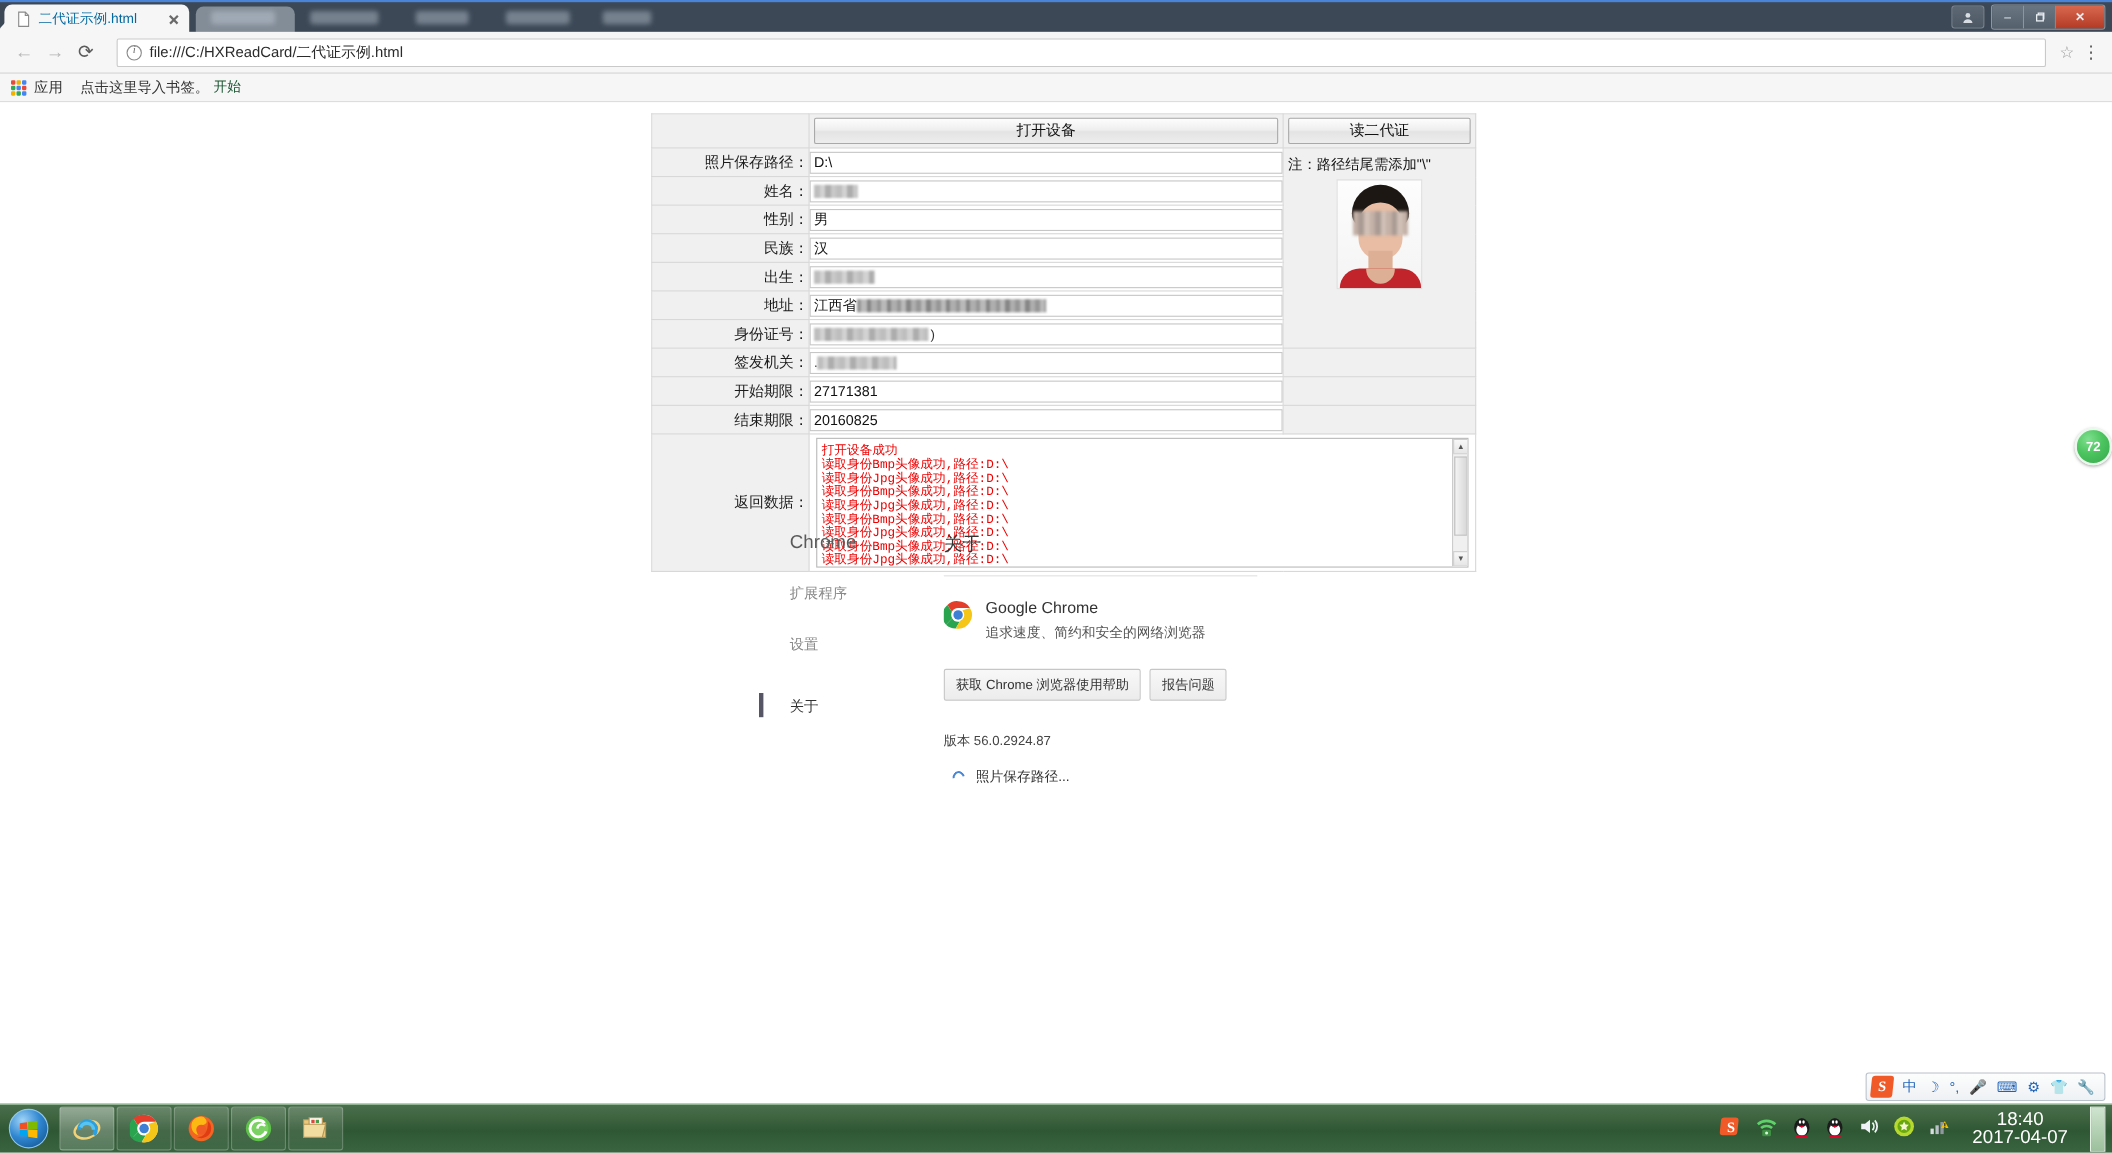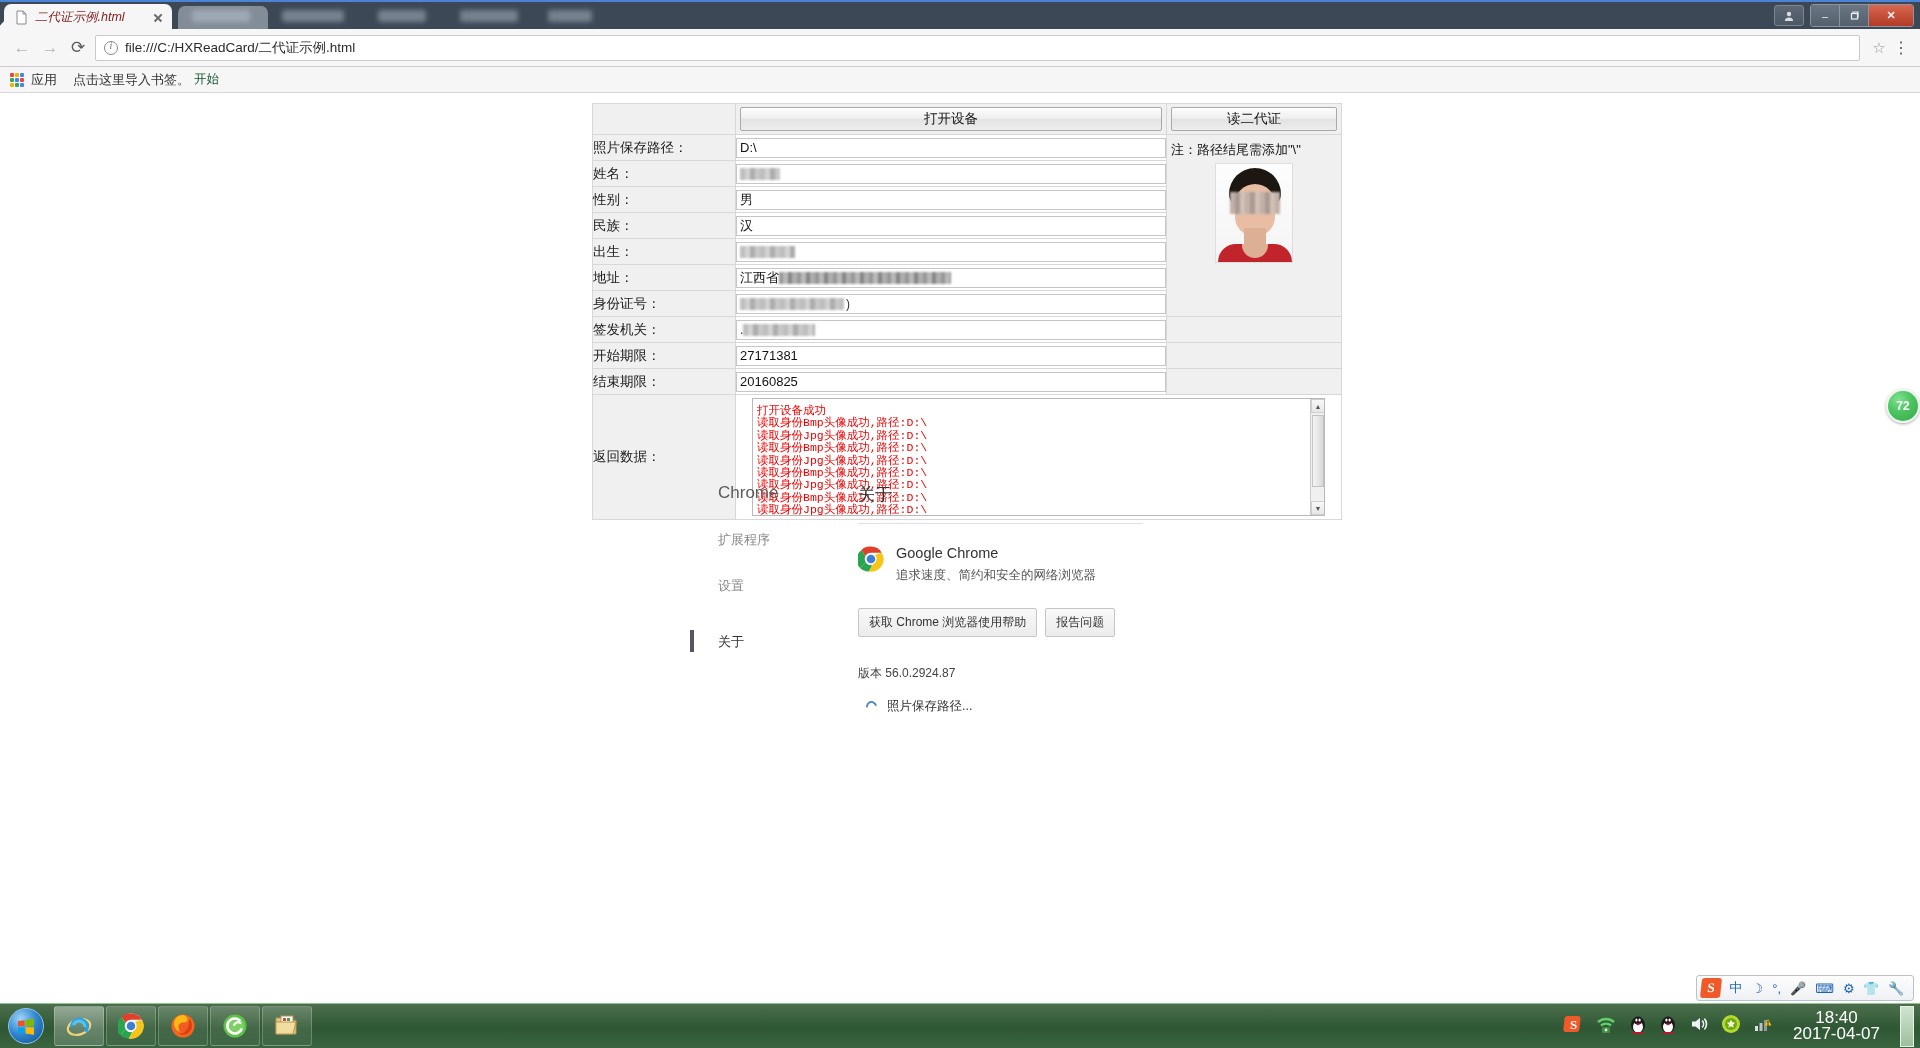--- a/index.html
+++ b/index.html
@@ -29,24 +29,23 @@
     border-bottom-right-radius: 10px;
     box-shadow: 2px 2px 0 0 #f6f6f6;
     clip-path: polygon(0 100%, 100% 100%, 100% 0);
   }
   .tab-favicon {
     width: 15px; height: 15px; flex: none; margin-right: 6px;
     position: relative;
   }
   .tab-favicon svg { display: block; }
   .tab-title {
-    font-size: 12.5px; color: #7f1d1d; flex: 1;
+    font-size: 12.5px; color: #0369a1; flex: 1;
     white-space: nowrap; overflow: hidden; text-overflow: ellipsis;
     line-height: 27px;
-    font-style: italic;
   }
   .tab-close {
     width: 16px; height: 16px; flex: none; position: relative; cursor: pointer;
   }
   .tab-close::before, .tab-close::after {
     content: ""; position: absolute; left: 3px; top: 7px;
     width: 10px; height: 1.6px; background: #6a6a6a;
   }
   .tab-close::before { transform: rotate(45deg); }
   .tab-close::after  { transform: rotate(-45deg); }
@@ -83,21 +82,21 @@
     position: absolute; top: 29px; left: 0; width: 1920px; height: 38px;
     background: #f6f6f6; display: flex; align-items: center; padding: 0 8px;
     border-bottom: 1px solid #ccc;
   }
   .navbtn {
     width: 28px; height: 28px; display: flex; align-items: center; justify-content: center;
     color: #b5b5b5; font-size: 17px; flex: none;
   }
   .navbtn.active { color: #5b5b5b; }
   .omnibox {
-    flex: 1; height: 26px; margin: 0 8px 0 3px;
+    flex: 1; height: 26px; margin: 0 8px 0 14px;
     background: #fff; border: 1px solid #c9c9c9; border-radius: 2px;
     display: flex; align-items: center; padding: 0 8px;
   }
   .info-icon {
     width: 14px; height: 14px; border: 1.3px solid #8a8a8a; border-radius: 50%;
     flex: none; margin-right: 7px; position: relative;
   }
   .info-icon::after {
     content: "i"; position: absolute; left: 0; right: 0; top: -2px;
     text-align: center; font-size: 10px; font-style: italic; color: #6f6f6f;
@@ -125,21 +124,21 @@
     background: #fff; overflow: hidden;
   }
 
   
   .form-wrap { position: absolute; left: 592px; top: 10px; width: 750px; }
   table.idform { border-collapse: collapse; width: 750px; background: #fff; }
   table.idform td {
     border: 1px solid #d8d8d8; padding: 0; height: 26px; vertical-align: middle;
   }
   td.lbl {
-    width: 143px; background: #f0f0f0; 
+    width: 143px; background: #f0f0f0; text-align: right;
     padding-right: 8px; font-size: 13.5px; color: #1b1b1b;
   }
   td.val { background: #fff; padding: 0 2px; }
   td.side { width: 175px; background: #f0f0f0; }
   .btnrow td { background: #f0f0f0; height: 32px; padding: 3px 2px; }
   .btn-win {
     display: inline-block; width: 100%; height: 24px; line-height: 22px;
     text-align: center; font-size: 13.5px; color: #111;
     background: linear-gradient(#fdfdfd,#eeeeee 48%,#e3e3e3 52%,#ededed);
     border: 1px solid #a9a9a9; border-radius: 2px; cursor: pointer;
@@ -503,21 +502,21 @@
           <td class="val">
             <div class="inp">
               <span>20160825</span>
             </div>
           </td>
           <td class="side"></td>
         </tr>
 
         <tr>
           <td class="lbl logcell">返回数据：</td>
-          <td class="val logcell" colspan="2" style="padding:3px 16px">
+          <td class="val logcell" colspan="2" style="padding:3px 6px">
             <div class="logbox">
               <div id="log-lines">
                     <div class="logline" style="color: rgb(238, 0, 0);">打开设备成功</div>
                     <div class="logline" style="color: rgb(238, 0, 0);">读取身份Bmp头像成功,路径:D:\</div>
                     <div class="logline" style="color: rgb(238, 0, 0);">读取身份Jpg头像成功,路径:D:\</div>
                     <div class="logline" style="color: rgb(238, 0, 0);">读取身份Bmp头像成功,路径:D:\</div>
                     <div class="logline" style="color: rgb(238, 0, 0);">读取身份Jpg头像成功,路径:D:\</div>
                     <div class="logline" style="color: rgb(238, 0, 0);">读取身份Bmp头像成功,路径:D:\</div>
                     <div class="logline" style="color: rgb(238, 0, 0);">读取身份Jpg头像成功,路径:D:\</div>
                     <div class="logline" style="color: rgb(238, 0, 0);">读取身份Bmp头像成功,路径:D:\</div>

